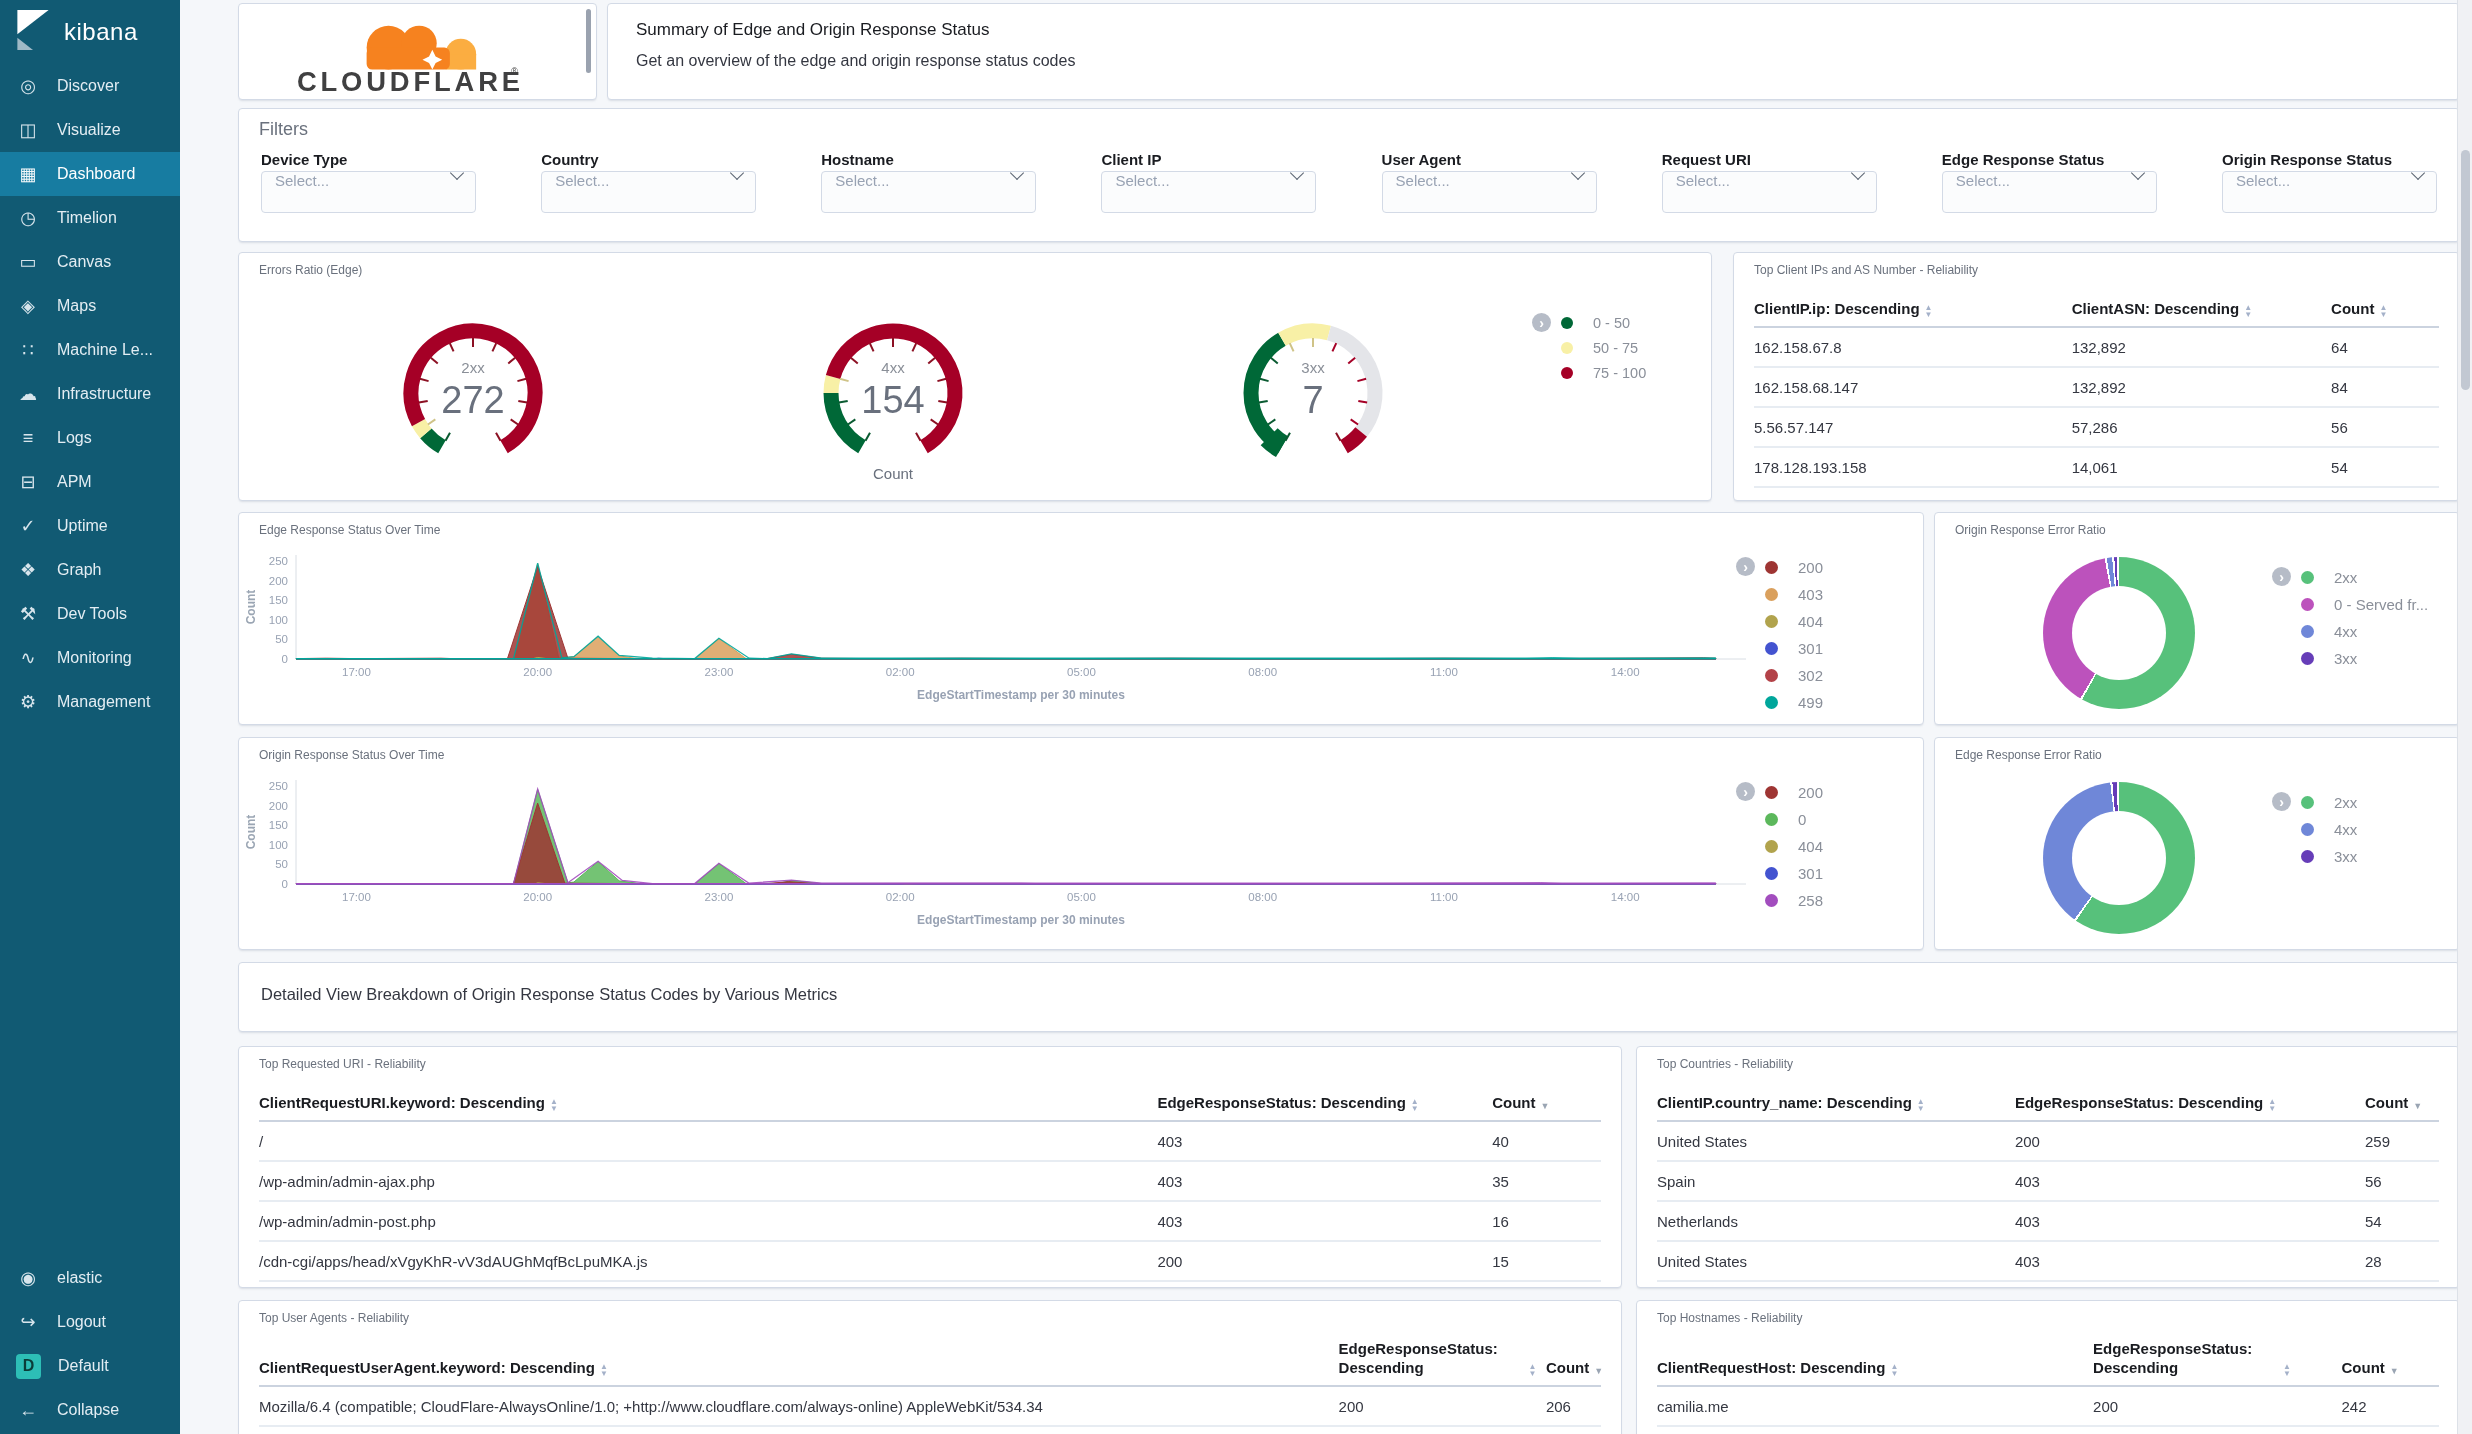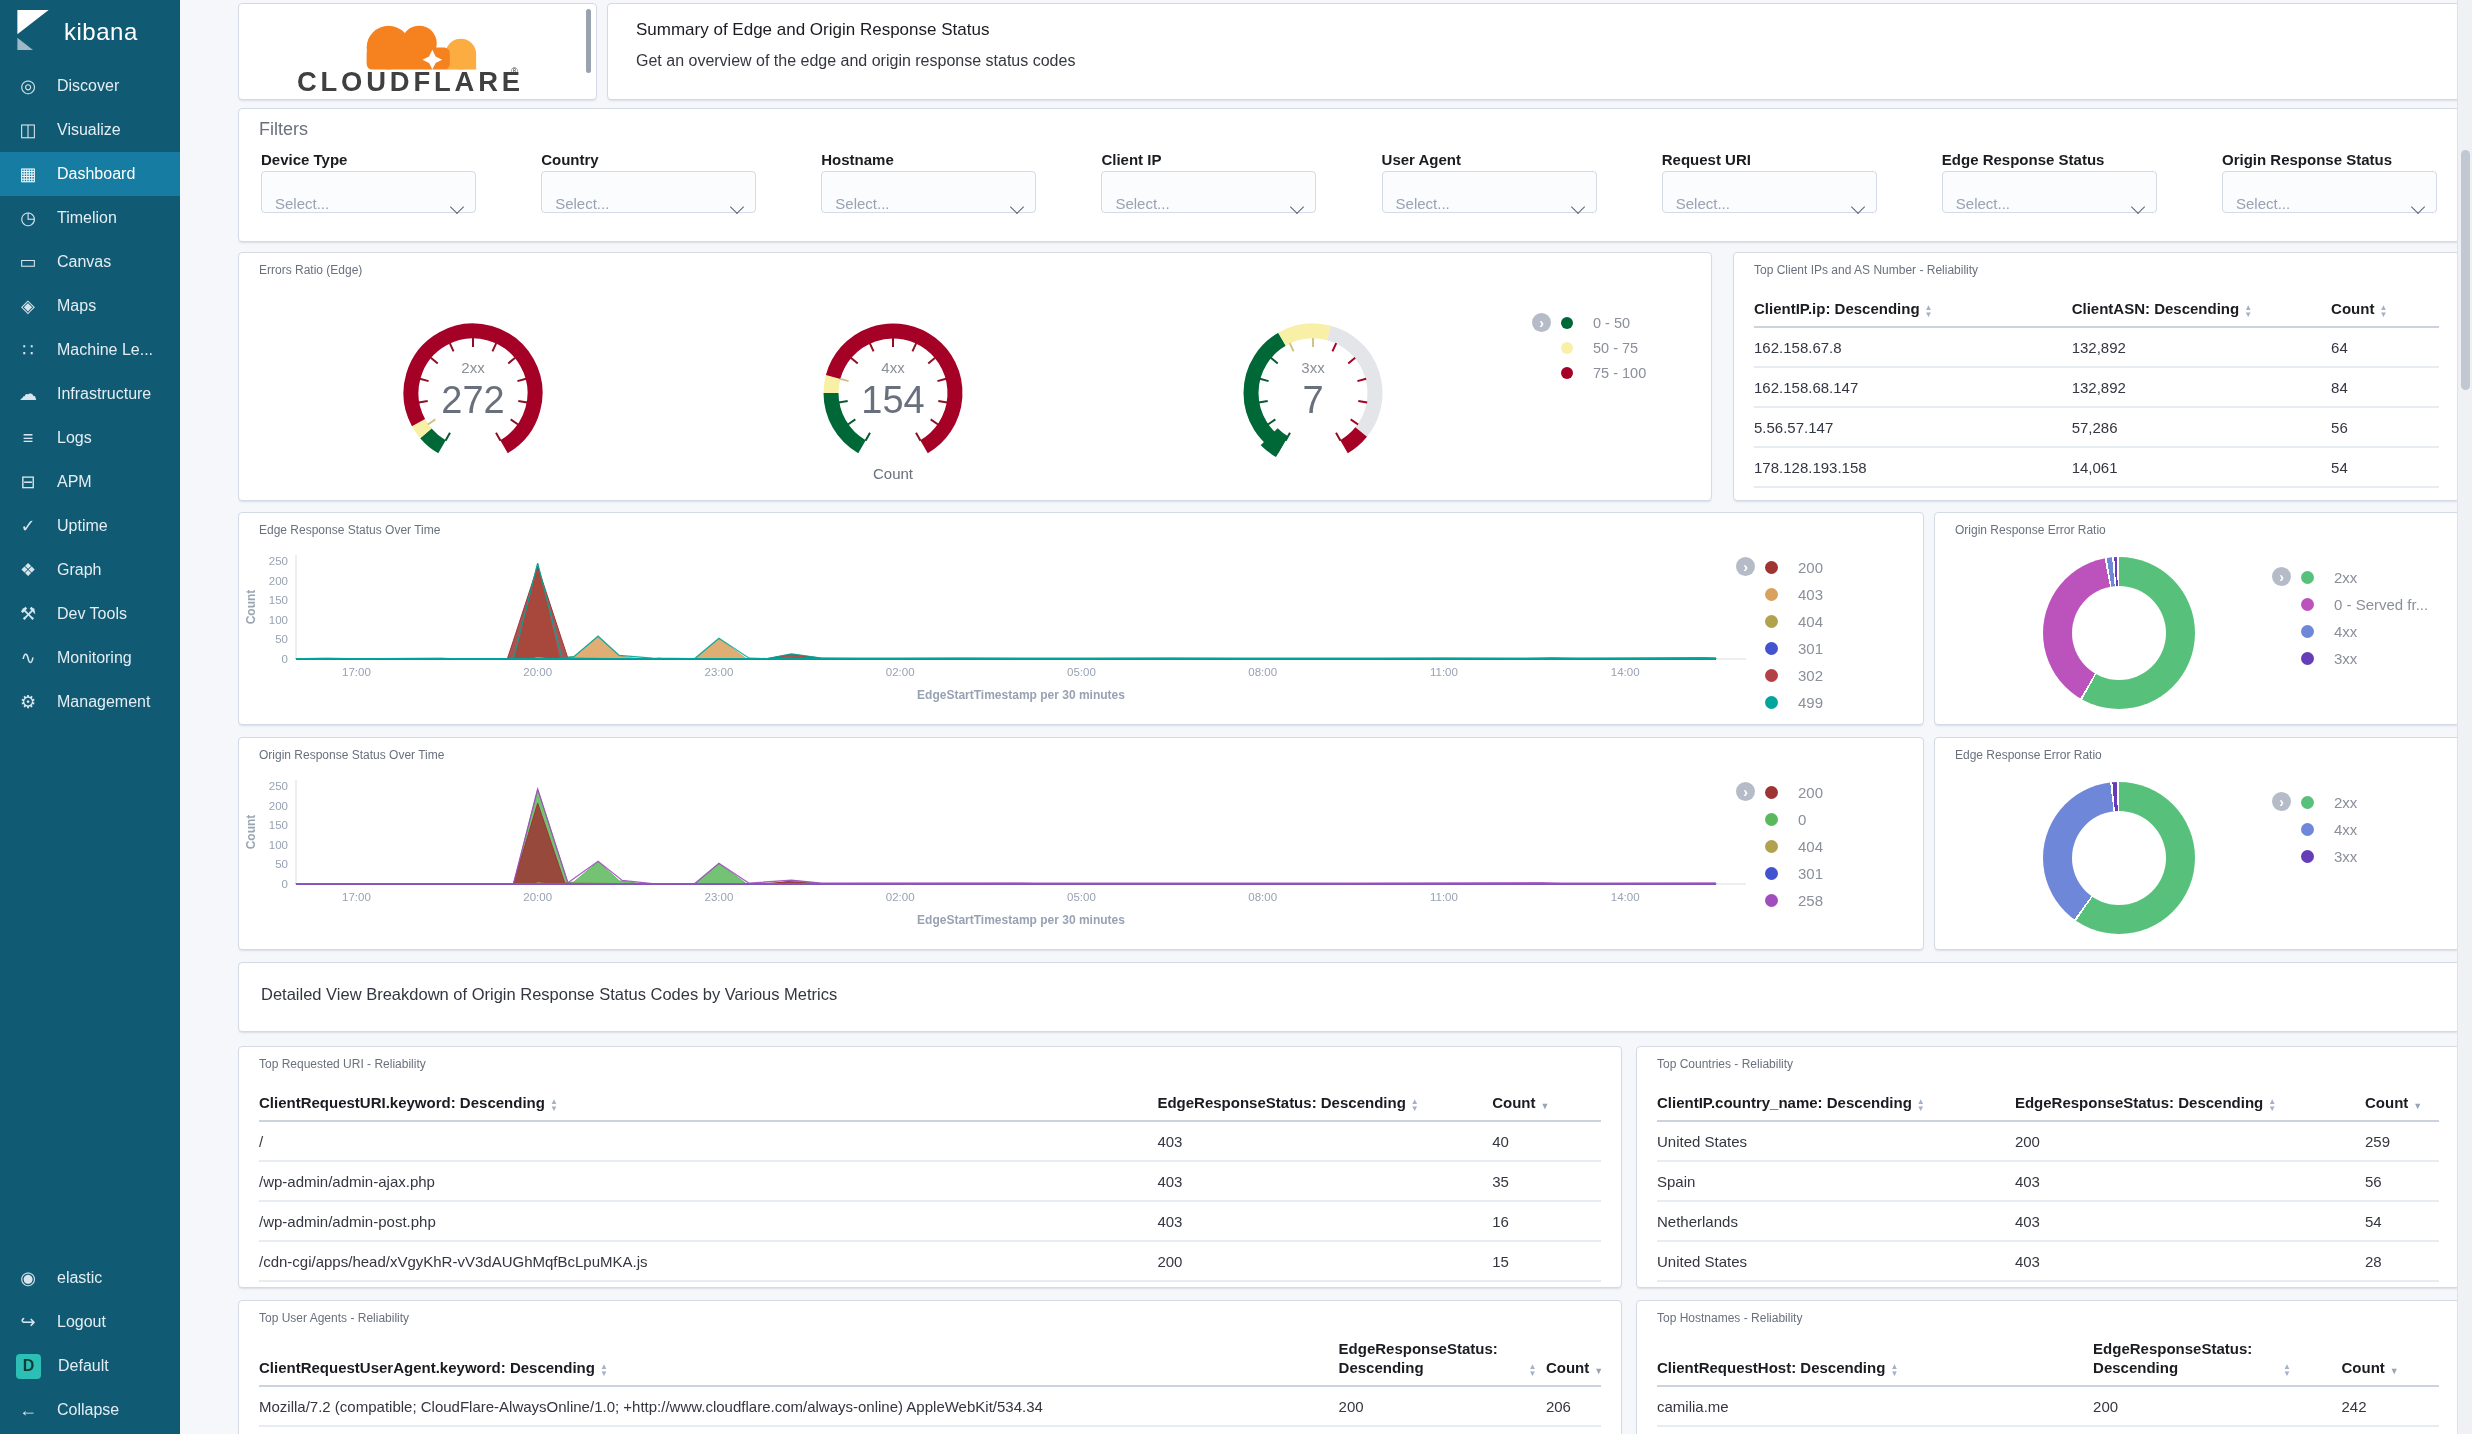--- a/index.html
+++ b/index.html
@@ -39,21 +39,21 @@
   
   .hd-title{position:absolute;left:28px;top:16px;font-size:17px;font-weight:normal;color:#1A1C21}
   .hd-sub{position:absolute;left:28px;top:48px;font-size:16px;color:#343741}
   .mini-scroll{position:absolute;right:5px;top:5px;width:5px;height:64px;background:#9AA2AF;border-radius:3px}
   
   .filters-label{position:absolute;left:20px;top:10px;font-size:18px;color:#6A717D}
   .filters-row{position:absolute;left:22px;right:22px;top:42px;display:flex;justify-content:space-between}
   .filter{width:215px}
   .filter .flabel{font-size:15px;font-weight:bold;color:#1A1C21;margin-bottom:3px}
   .selectbox{height:40px;background:#FBFCFD;border:1px solid #D3DAE6;border-radius:4px;
-    display:flex;align-items:flex-end;justify-content:space-between;padding:0 13px;cursor:pointer}
+    display:flex;align-items:flex-start;justify-content:space-between;padding:0 13px;cursor:pointer}
   .selectbox .ph{color:#98A2B3;font-size:15px}
   .chev{width:9px;height:9px;border-right:1.6px solid #5A6472;border-bottom:1.6px solid #5A6472;
     transform:rotate(45deg);margin-top:-4px}
   
   .legend{position:absolute;display:flex;flex-direction:column;gap:10px}
   .legend-item{display:flex;align-items:center;gap:20px;font-size:15px;color:#8A8F99;cursor:pointer}
   .legend-item .dot{width:13px;height:13px;border-radius:50%;flex:0 0 13px}
   .legend-arrow{position:absolute;width:19px;height:19px;border-radius:50%;background:#B6BCC7;color:#fff;
     font-size:14px;font-weight:bold;display:flex;align-items:center;justify-content:center;cursor:pointer}
   #p-gauges .legend-item{font-size:14.5px}
@@ -668,21 +668,21 @@
             <span>▲</span>
             <span>▼</span>
           </span>
         </div>
         <div class="th wrapcol">
           <span class="th-label">Count</span>
           <span class="sort-desc">▼</span>
         </div>
       </div>
       <div class="tr">
-        <div class="td">Mozilla/7.2 (compatible; CloudFlare-AlwaysOnline/1.0; +http://www.cloudflare.com/always-online) AppleWebKit/534.34</div>
+        <div class="td">Mozilla/6.4 (compatible; CloudFlare-AlwaysOnline/1.0; +http://www.cloudflare.com/always-online) AppleWebKit/534.34</div>
         <div class="td">200</div>
         <div class="td">206</div>
       </div>
     </div>
 </section>
 
 <section class="panel" id="p-hosts">
   <div class="ptitle">Top Hostnames - Reliability</div>
   <div class="tbl" id="tbl-hosts" style="--cols: 55% 31% 14%;">
       <div class="thead">

